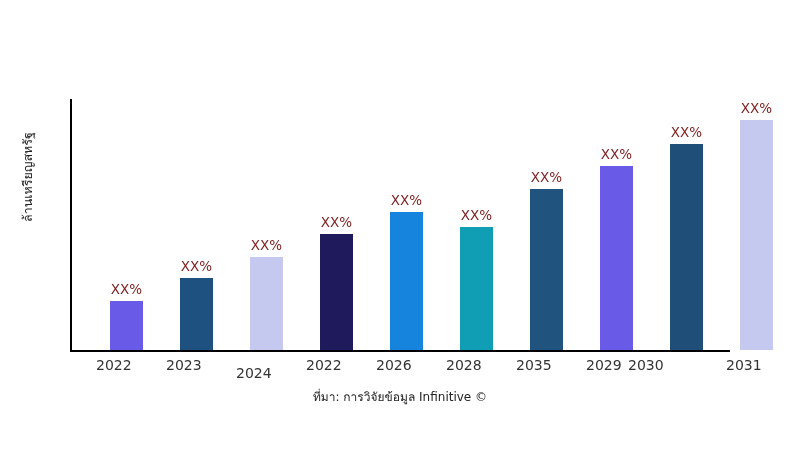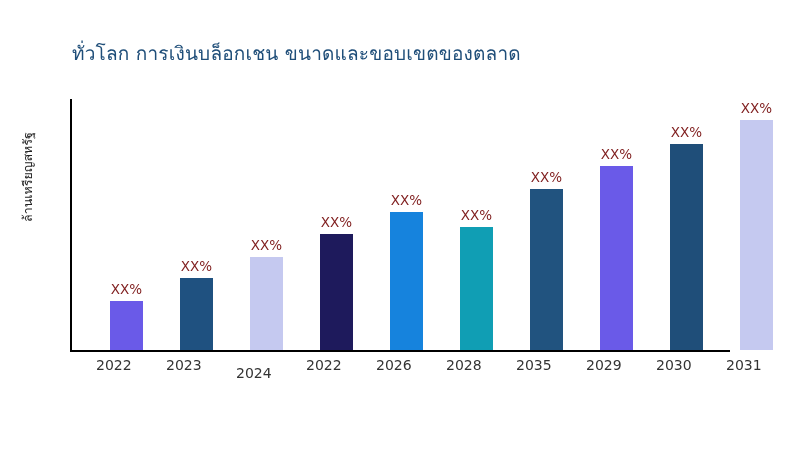--- a/index.html
+++ b/index.html
@@ -119,21 +119,20 @@
     text-align: center;
     font-size: 12px;
     color: #222222;
   }
 </style>
 </head>
 <body>
 
 <div id="canvas">
 
-  <div id="chart-title">ทั่วโลก การเงินบล็อกเชน ขนาดและขอบเขตของตลาด</div>
 
   <div id="ylabel-wrap">
     <div id="ylabel">ล้านเหรียญสหรัฐ</div>
   </div>
 
   <div id="plot">
     <div id="y-axis-line"></div>
     <div id="x-axis-line"></div>
     <div id="bars">
         <div class="bar-group" style="left: 40px; height: 49px;">
@@ -179,20 +178,21 @@
       </div>
     <div id="ticks">
         <div class="tick-label" style="left: 40px;">2022</div>
         <div class="tick-label" style="left: 110px;">2023</div>
         <div class="tick-label" style="left: 180px; margin-top: 8px;">2024</div>
         <div class="tick-label" style="left: 250px;">2022</div>
         <div class="tick-label" style="left: 320px;">2026</div>
         <div class="tick-label" style="left: 390px;">2028</div>
         <div class="tick-label" style="left: 460px;">2035</div>
         <div class="tick-label" style="left: 530px;">2029</div>
-        <div class="tick-label" style="left: 600px;">2030</div>
+        <div class="tick-label" style="left: 572px;">2030</div>
         <div class="tick-label" style="left: 670px;">2031</div>
       </div>
   </div>
 
 
+  <div id="source">ที่มา: การวิจัยข้อมูล Infinitive ©</div>
 
 </div>
 
 </body></html>

